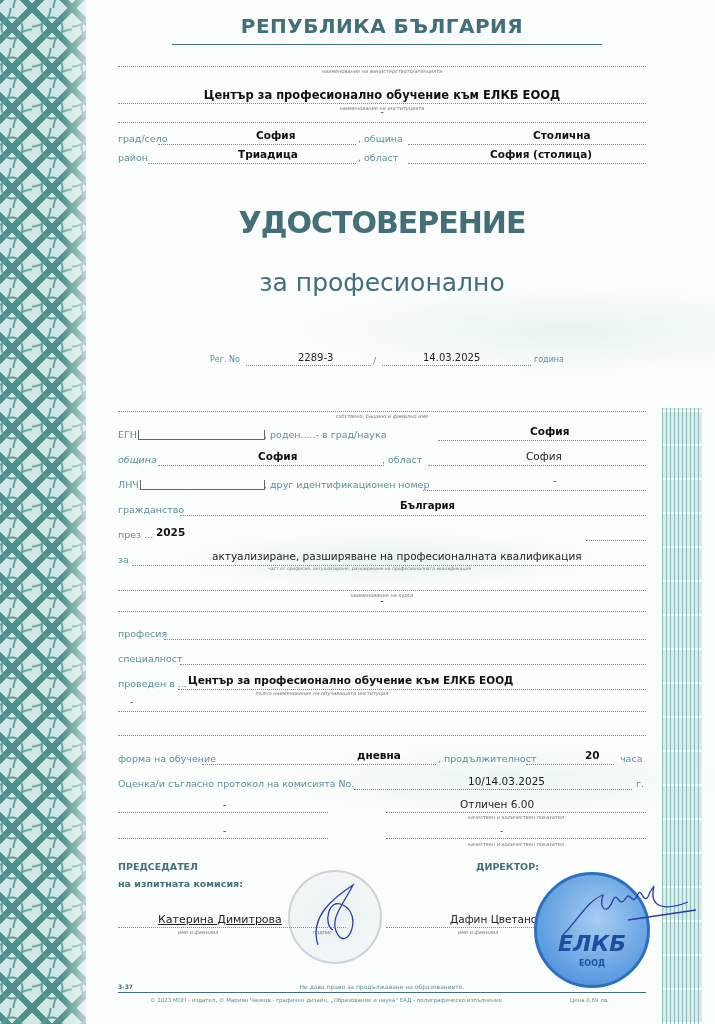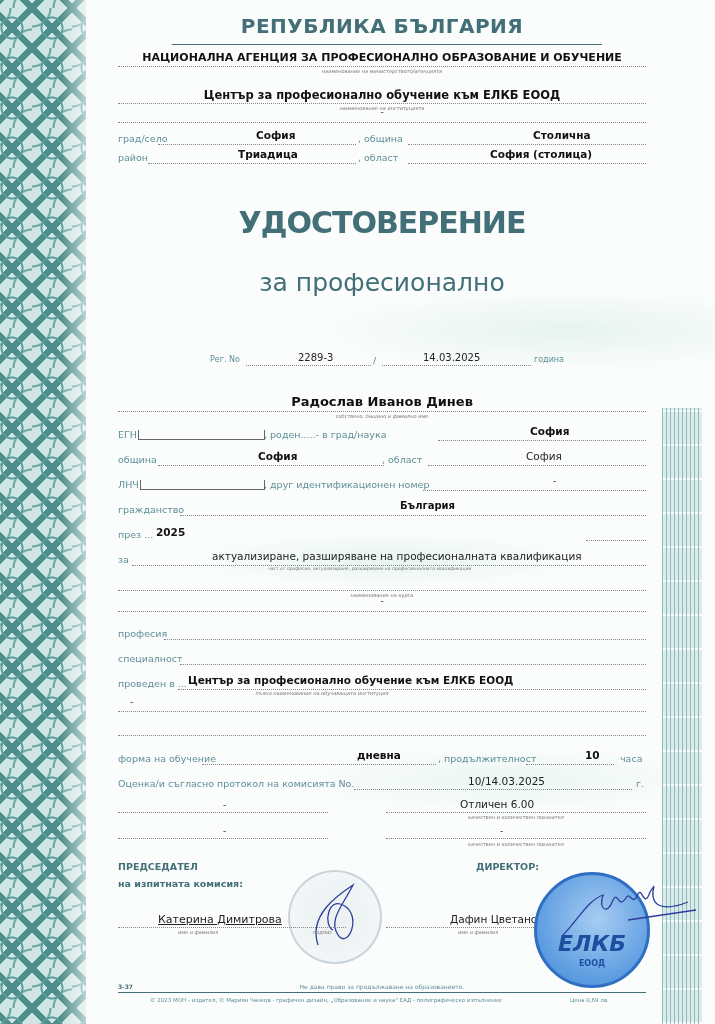--- a/index.html
+++ b/index.html
@@ -48,21 +48,20 @@
 <div class="border-left"></div>
 <div class="watermark"></div>
 <div class="strip-right"></div>
 
 <div class="content">
 
   <div class="abs title-rep">РЕПУБЛИКА БЪЛГАРИЯ</div>
   <div class="abs rule-top"></div>
 
   <div class="dotline" style="top:66px"></div>
-  <div class="abs bold-line" style="left:0;right:0;top:51px;font-size:11px;">НАЦИОНАЛНА АГЕНЦИЯ ЗА ПРОФЕСИОНАЛНО ОБРАЗОВАНИЕ И ОБУЧЕНИЕ</div>
   <div class="abs tiny" style="left:0;right:0;top:68px;">наименование на министерството/агенцията</div>
 
   <div class="dotline" style="top:103px"></div>
   <div class="abs bold-line" style="left:0;right:0;top:88px;">Център за професионално обучение към ЕЛКБ ЕООД</div>
   <div class="abs tiny" style="left:0;right:0;top:105px;">наименование на институцията</div>
   <div class="abs" style="left:0;right:0;top:107px;text-align:center;font-size:9px;">-</div>
   <div class="dotline" style="top:122px"></div>
 
   <div class="dotline" style="top:144px;left:40px;right:290px"></div>
   <div class="abs lbl" style="left:0;top:133px;">град/село</div>
@@ -83,30 +82,29 @@
 
   <div class="abs lbl" style="left:92px;top:355px;font-size:8px;">Рег. No</div>
   <div class="dotline" style="top:365px;left:128px;right:275px"></div>
   <div class="abs" style="left:180px;top:352px;font-size:10px;">2289-3</div>
   <div class="abs lbl" style="left:255px;top:355px;">/</div>
   <div class="dotline" style="top:365px;left:264px;right:115px"></div>
   <div class="abs" style="left:305px;top:352px;font-size:10px;">14.03.2025</div>
   <div class="abs lbl" style="left:416px;top:355px;font-size:8px;">година</div>
 
   <div class="dotline" style="top:411px"></div>
-  <div class="abs bold-line" style="left:0;right:0;top:394px;font-size:13px;">Радослав Иванов Динев</div>
   <div class="abs tiny" style="left:0;right:0;top:413px;">собствено, бащино и фамилно име</div>
 
   <div class="abs lbl" style="left:0;top:429px;">ЕГН</div>
   <div class="abs" style="left:20px;top:430px;width:125px;height:9px;border-bottom:1px solid #666;border-left:1px solid #666;border-right:1px solid #666;"></div>
   <div class="abs lbl" style="left:146px;top:429px;">, роден.....- в град/наука</div>
   <div class="dotline" style="top:440px;left:320px;right:0"></div>
   <div class="abs val" style="left:412px;top:425px;">София</div>
 
-  <div class="abs lbl" style="left:0;top:454px;">община</div>
+  <div class="abs lbl" style="left:0;top:454px;font-style:italic;">община</div>
   <div class="dotline" style="top:465px;left:40px;right:262px"></div>
   <div class="abs val" style="left:140px;top:450px;">София</div>
   <div class="abs lbl" style="left:264px;top:454px;">, област</div>
   <div class="dotline" style="top:465px;left:310px;right:0"></div>
   <div class="abs" style="left:408px;top:450px;font-size:10.5px;">София</div>
 
   <div class="abs lbl" style="left:0;top:479px;">ЛНЧ</div>
   <div class="abs" style="left:22px;top:480px;width:123px;height:9px;border-bottom:1px solid #666;border-left:1px solid #666;border-right:1px solid #666;"></div>
   <div class="abs lbl" style="left:146px;top:479px;">, друг идентификационен номер</div>
   <div class="dotline" style="top:490px;left:305px;right:0"></div>
@@ -142,21 +140,21 @@
   <div class="abs tiny" style="left:80px;right:200px;top:690px;">пълно наименование на обучаващата институция</div>
   <div class="abs" style="left:12px;top:697px;font-size:9px;">-</div>
   <div class="dotline" style="top:711px"></div>
   <div class="dotline" style="top:735px"></div>
 
   <div class="abs lbl" style="left:0;top:753px;">форма на обучение</div>
   <div class="dotline" style="top:764px;left:84px;right:210px"></div>
   <div class="abs val" style="left:198px;top:749px;margin-left:41px;">дневна</div>
   <div class="abs lbl" style="left:320px;top:753px;">, продължителност</div>
   <div class="dotline" style="top:764px;left:408px;right:32px"></div>
-  <div class="abs val" style="left:467px;top:749px;">10</div>
+  <div class="abs val" style="left:467px;top:749px;">20</div>
   <div class="abs lbl" style="left:502px;top:753px;">часа</div>
 
   <div class="abs lbl" style="left:0;top:778px;">Оценка/и съгласно протокол на комисията No.</div>
   <div class="dotline" style="top:789px;left:236px;right:14px"></div>
   <div class="abs" style="left:350px;top:775px;font-size:10.5px;">10/14.03.2025</div>
   <div class="abs lbl" style="left:518px;top:778px;">г.</div>
 
   <div class="dotline" style="top:812px;left:0;right:318px"></div>
   <div class="abs" style="left:105px;top:800px;font-size:9px;">-</div>
   <div class="dotline" style="top:812px;left:268px;right:0"></div>

